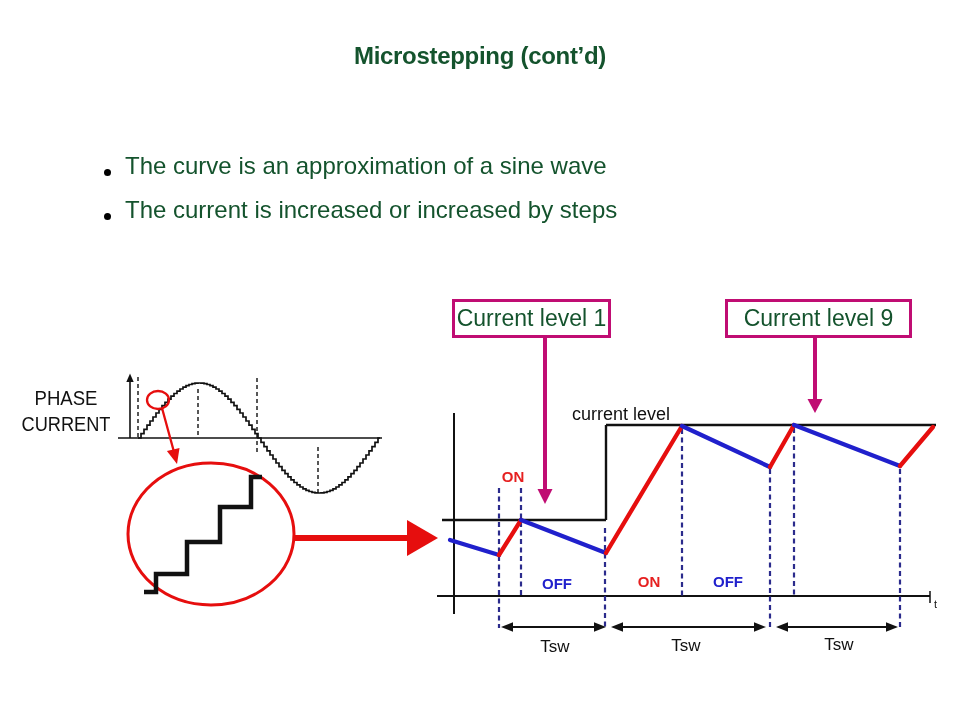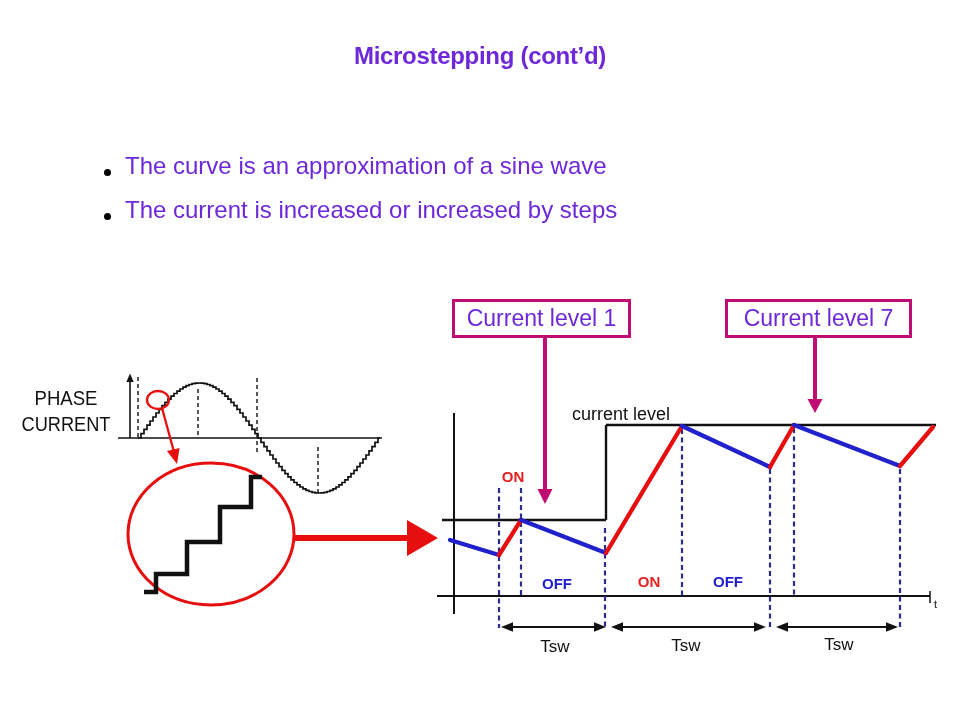--- a/index.html
+++ b/index.html
@@ -1,26 +1,26 @@
 <!DOCTYPE html>
 <html><head>
 <meta charset="utf-8">
 <style>
   html,body{margin:0;padding:0;background:#fff;}
   .slide{position:relative;width:960px;height:720px;background:#ffffff;overflow:hidden;
-         font-family:"Liberation Sans",sans-serif;color:#6d28d9;}
+         font-family:"Liberation Sans",sans-serif;color:#14532d;}
   .title{position:absolute;top:42px;left:0;width:100%;text-align:center;
          font-size:24px;font-weight:bold;letter-spacing:-0.3px;}
   .bullets{position:absolute;top:151px;left:104px;width:700px;}
   .bullet-row{display:flex;align-items:center;margin-bottom:14px;font-size:24px;line-height:30px;}
   .bullet-dot{width:7px;height:7px;border-radius:50%;background:#000;margin:12px 14px 0 0;flex:0 0 auto;}
   .callout{position:absolute;top:299px;height:39px;box-sizing:border-box;background:#fff;
            border:3px solid #C00D73;display:flex;align-items:center;justify-content:center;
            font-size:23px;z-index:2;}
-  .callout-1{left:452px;width:179px;}
+  .callout-1{left:452px;width:159px;}
   .callout-2{left:725px;width:187px;}
   svg.diagram{position:absolute;left:0;top:0;width:960px;height:720px;z-index:1;}
   .ink{stroke:#111111;}
   .red{stroke:#E60E0E;}
   .blue{stroke:#2020CC;}
   .mag{stroke:#C00D73;}
   .dashnavy{stroke:#2B2B8C;stroke-width:2.2;stroke-dasharray:5,3.5;fill:none;}
   .dashink{stroke:#111111;stroke-width:1.4;stroke-dasharray:4,3;fill:none;}
   text{font-family:"Liberation Sans",sans-serif;fill:#111111;}
   .t-red{fill:#E62020;font-weight:bold;}
@@ -41,21 +41,21 @@
     <div class="bullet-row">
       <span class="bullet-dot"></span>
       <span>The current is increased or increased by steps</span>
     </div>
   </div>
 
   <div class="callout callout-1">
     <span>Current level 1</span>
   </div>
   <div class="callout callout-2">
-    <span>Current level 7</span>
+    <span>Current level 9</span>
   </div>
 
   <svg class="diagram" viewBox="0 0 960 720">
 
     <g>
       <line x1="545" y1="338" x2="545" y2="490" class="mag" stroke-width="4"></line>
       <polygon points="537.5,489 552.5,489 545,504" fill="#C00D73"></polygon>
     </g>
     <g>
       <line x1="815" y1="338" x2="815" y2="400" class="mag" stroke-width="4"></line>

